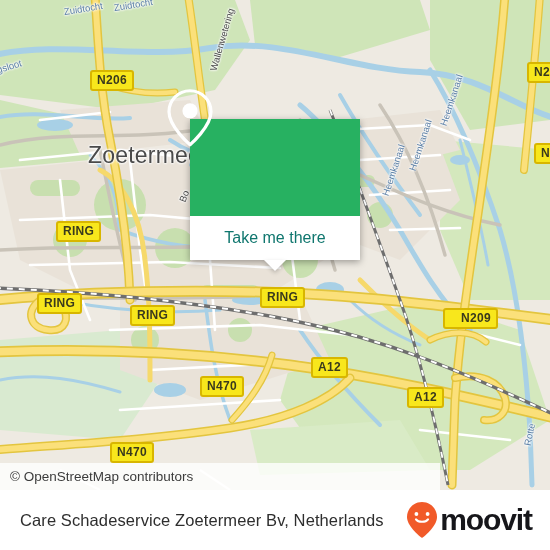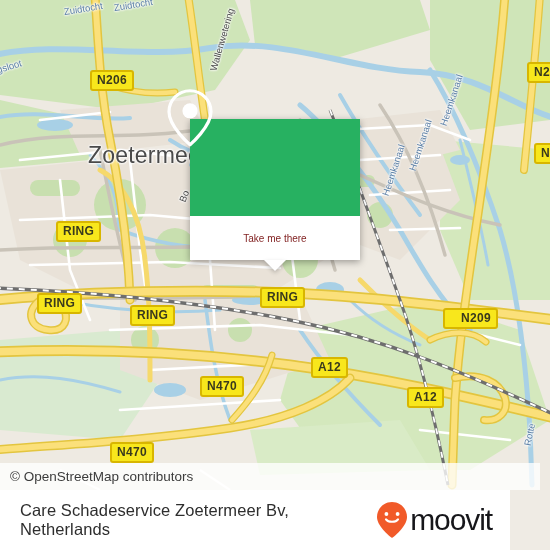--- a/index.html
+++ b/index.html
@@ -29,38 +29,38 @@
           line-height:1;padding:2px 5px 3px 5px;font-family:"Liberation Sans", sans-serif;
           letter-spacing:.3px;}
 
   
   #card{position:absolute;left:190px;top:119px;width:170px;
         box-shadow:0 2px 7px rgba(0,0,0,.35);}
   #card-top{background:#27b161;height:97px;position:relative;}
   #pin{position:absolute;left:50%;top:50%;transform:translate(-50%,-52%);}
   #card-bottom{background:#fff;height:44px;display:flex;align-items:center;
                justify-content:center;position:relative;}
-  #card-label{font-size:10px;color:#7f1d1d;}
+  #card-label{font-size:16px;color:#0f766e;}
   #card-arrow{position:absolute;left:50%;bottom:-11px;margin-left:-11px;
               width:0;height:0;border-left:11px solid transparent;
               border-right:11px solid transparent;border-top:11px solid #fff;
               filter:drop-shadow(0 2px 2px rgba(0,0,0,.22));}
 
   
-  #attrib{position:absolute;left:0;bottom:0;width:540px;height:27px;
+  #attrib{position:absolute;left:0;bottom:0;width:440px;height:27px;
           background:rgba(255,255,255,.78);display:flex;align-items:center;}
   #attrib span{font-size:13.5px;color:#3c3c3c;padding-left:10px;}
 
   
-  #footer{position:absolute;left:0;top:490px;width:510px;height:60px;
+  #footer{position:absolute;left:0;top:490px;width:550px;height:60px;
           background:#fff;display:flex;align-items:center;
           justify-content:space-between;}
   #footer-title{font-size:16.5px;color:#2e2e2e;padding-left:20px;letter-spacing:.1px;}
   #brand{display:flex;align-items:center;padding-right:18px;}
-  #brand-word{font-size:30px;font-weight:normal;color:#16161a;letter-spacing:-1.1px;
+  #brand-word{font-size:30px;font-weight:bold;color:#16161a;letter-spacing:-1.1px;
               margin-left:1px;line-height:1;}
 </style>
 </head>
 <body>
 
 <div id="app">
 
   <div id="map">
     <svg width="550" height="490" viewBox="0 0 550 490">
       <defs>

